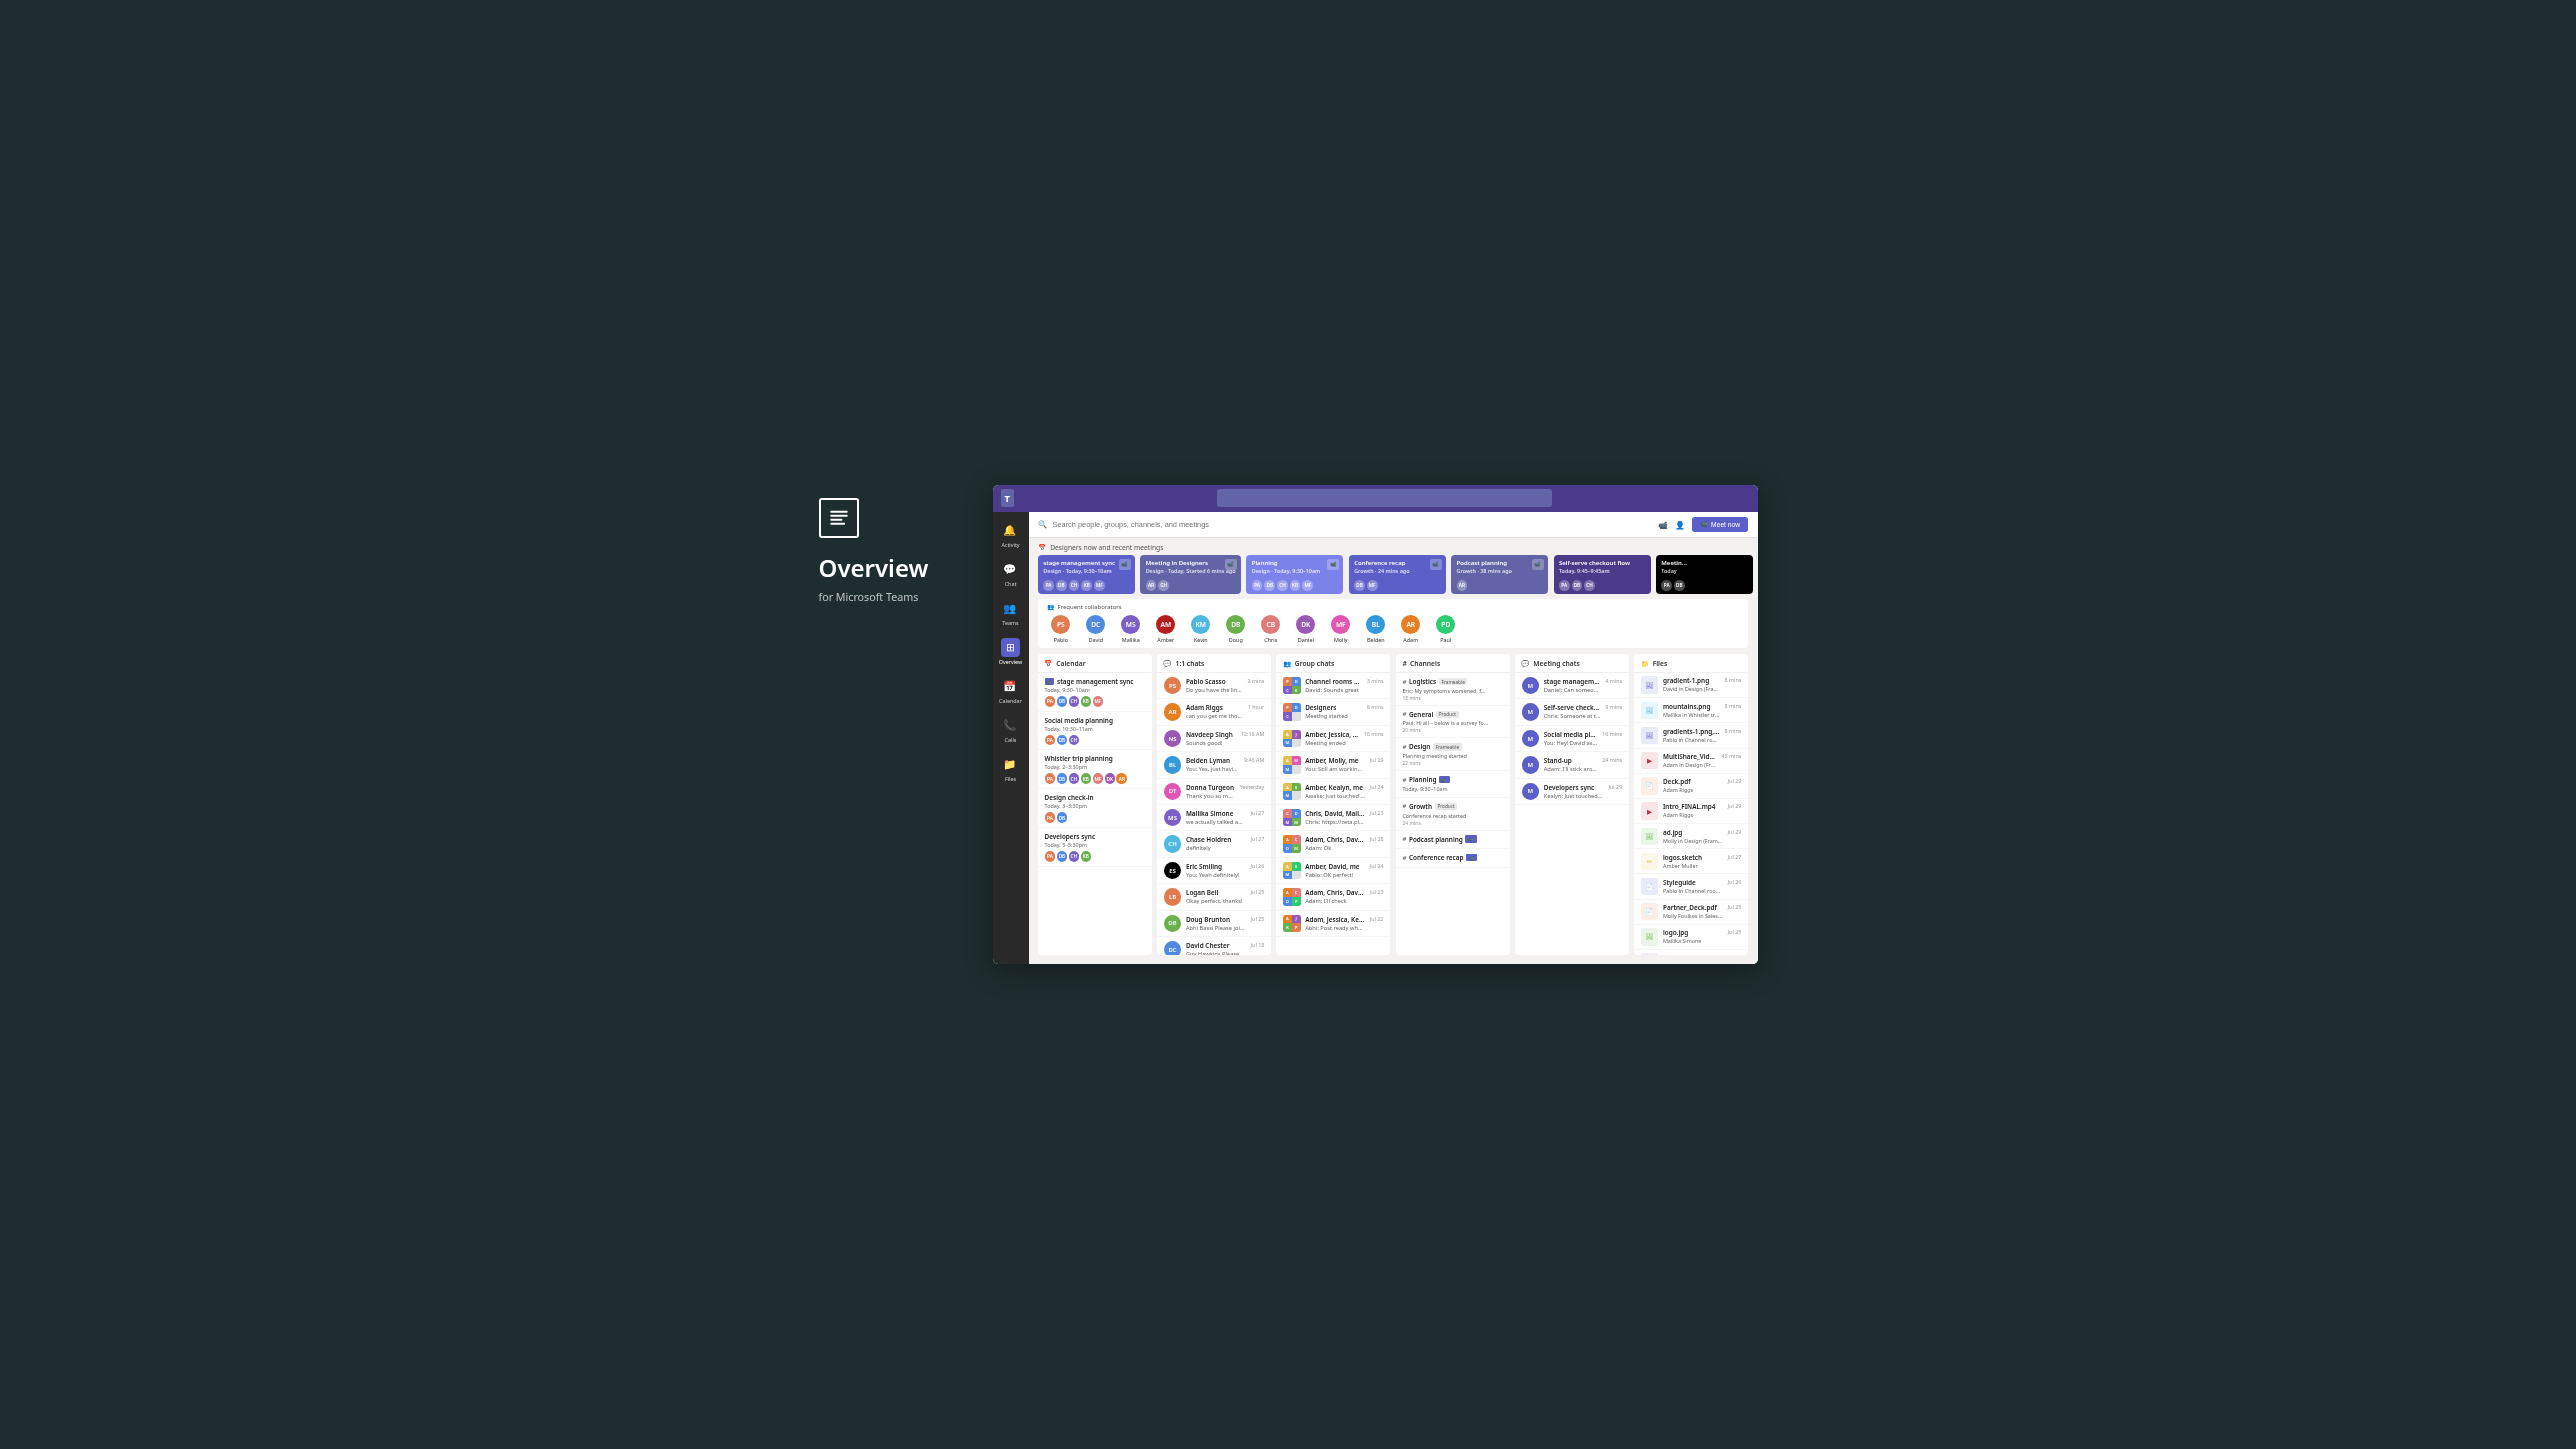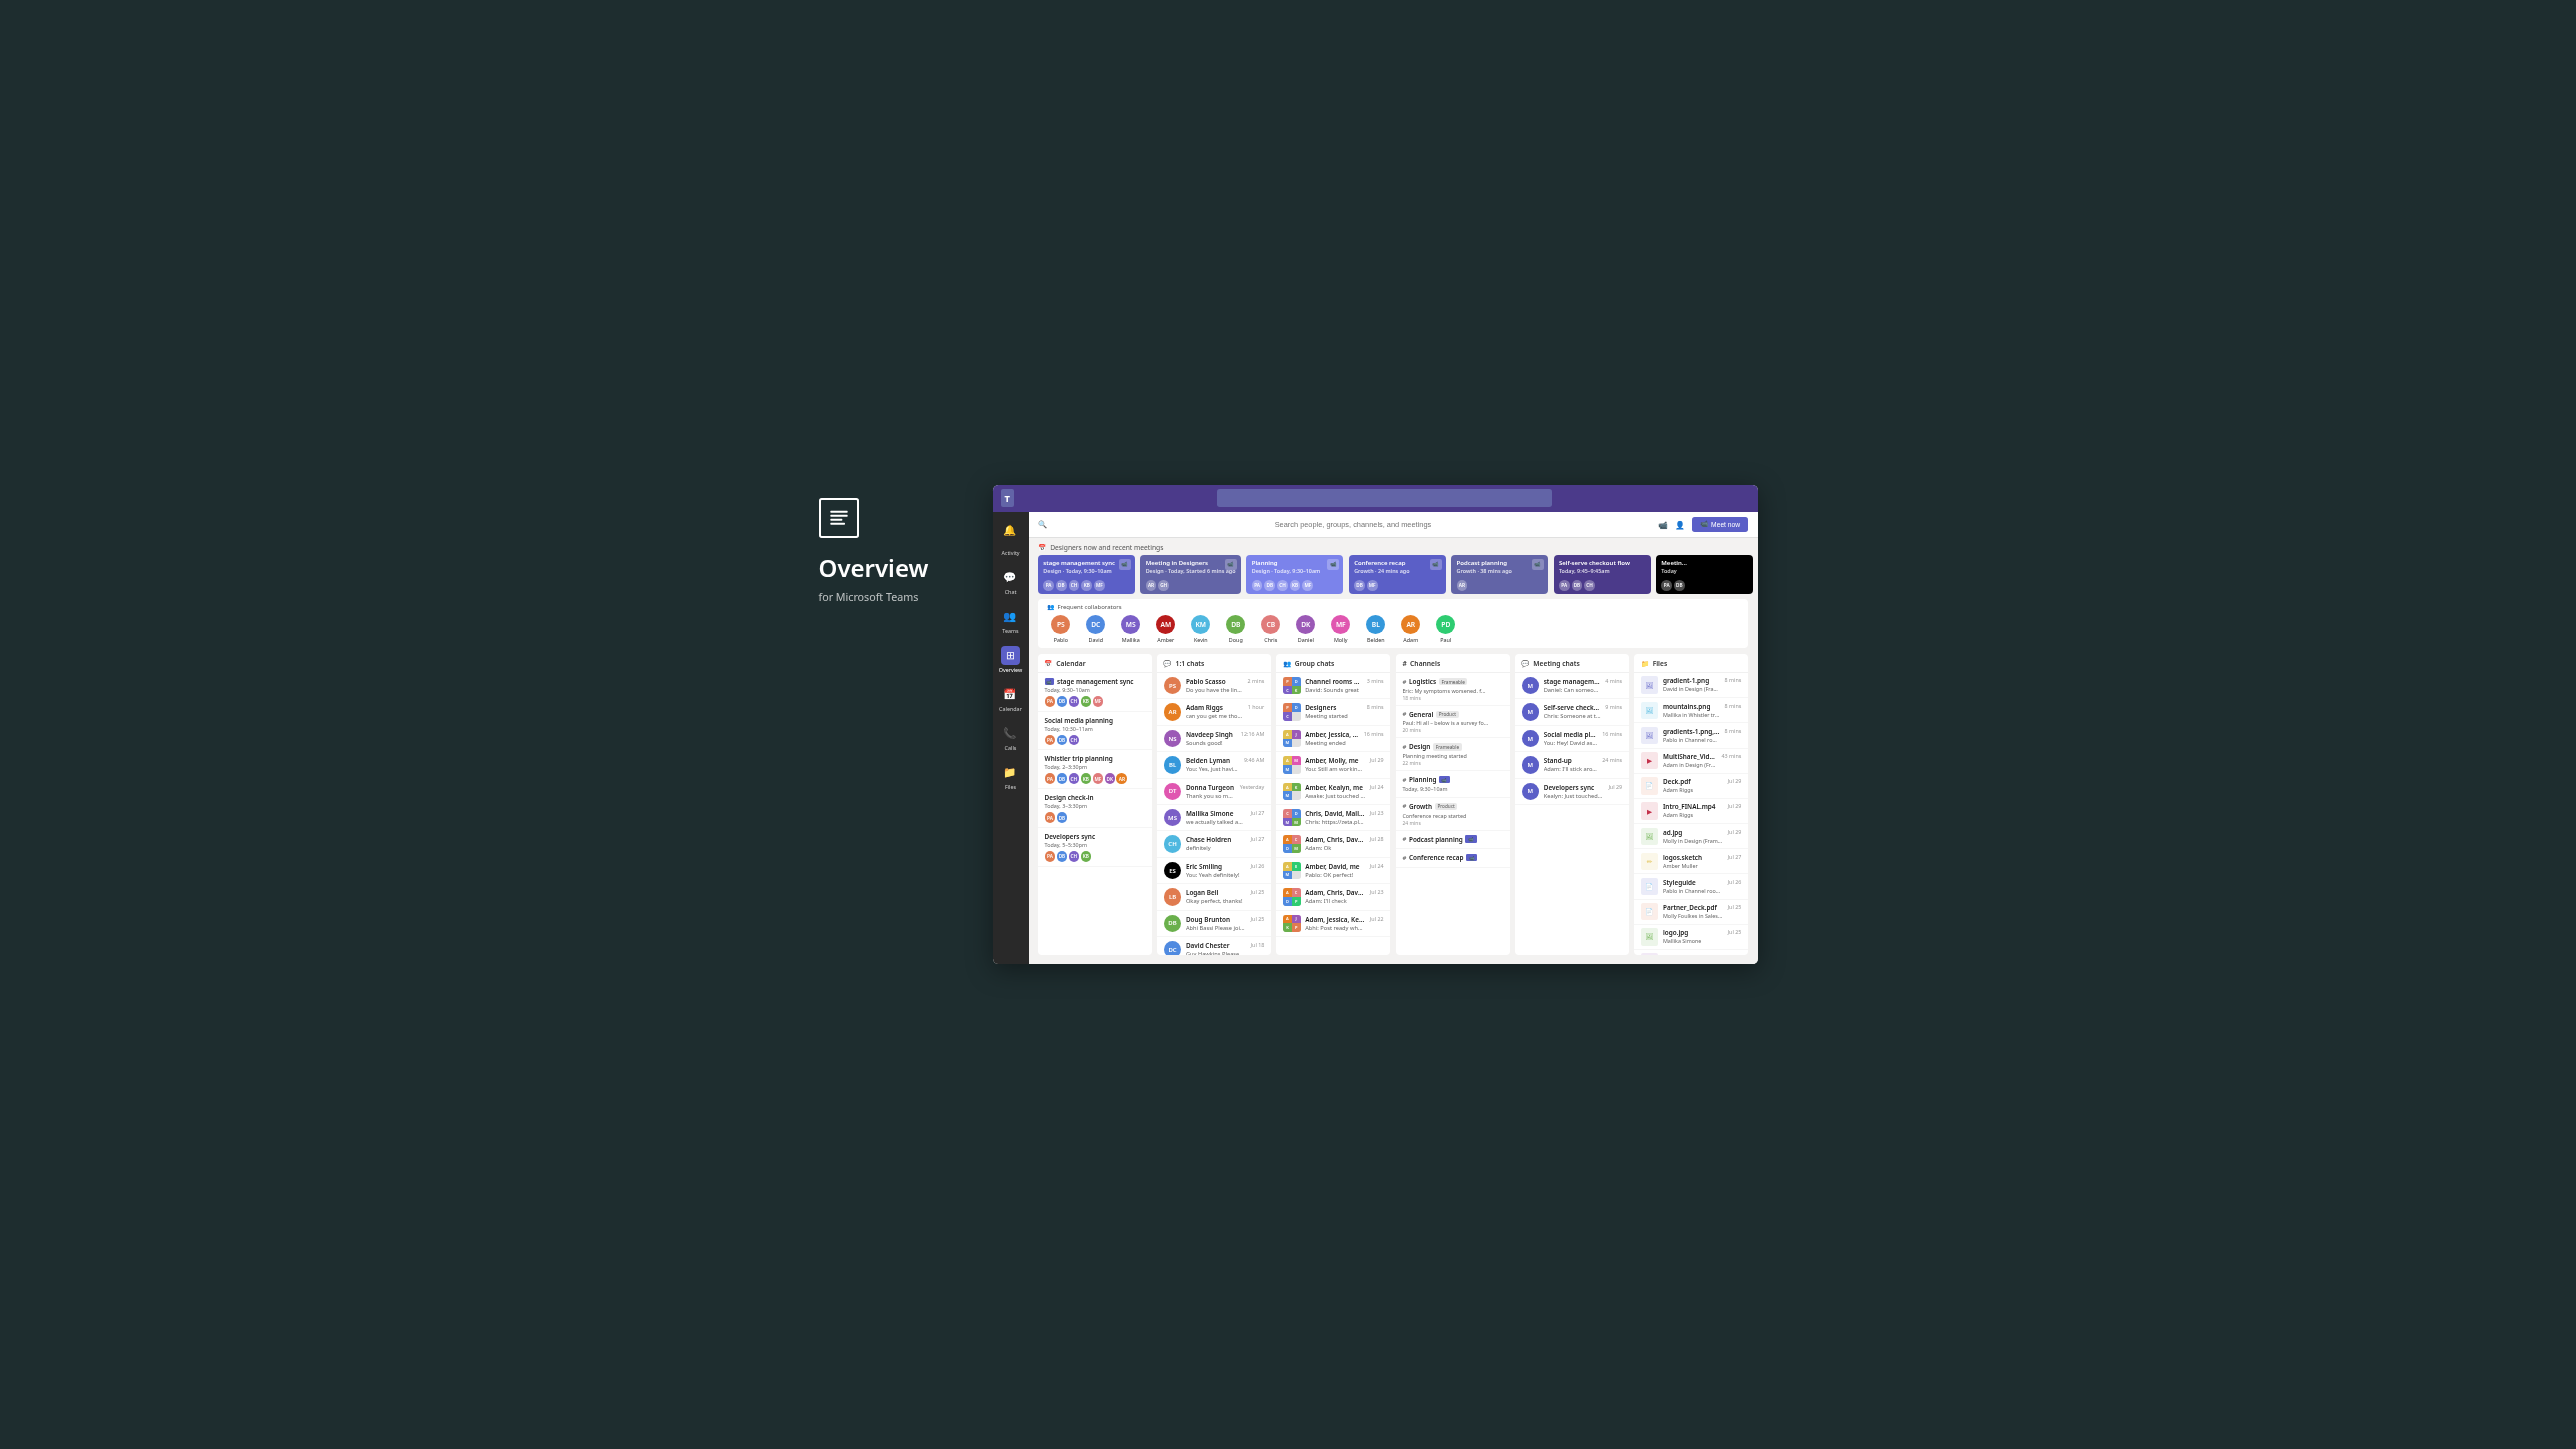--- a/index.html
+++ b/index.html
@@ -144,21 +144,20 @@
       align-items: center;
       gap: 5.4px;
       border-bottom: 0.7px solid #e0e0e0;
     }
     .main-search-bar input {
       border: none;
       outline: none;
       font-size: 7.4px;
       color: #555;
       flex: 1;
-      text-align: center;
     }
     .main-search-right {
       display: flex;
       align-items: center;
       gap: 6.7px;
     }
     .meet-now-btn {
       background: #5b5fc7;
       color: white;
       border: none;
@@ -498,21 +497,21 @@
       <div class="search-bar">
         <input type="text" style="">
       </div>
     </div>
 
     <div class="app-body">
 
       <div class="left-nav">
         <div class="nav-item">
           <div class="nav-icon-wrap">🔔</div>
-          <span style="font-size:5.4px;margin-top:8px;">Activity</span>
+          <span style="font-size:5.4px;">Activity</span>
         </div>
         <div class="nav-item">
           <div class="nav-icon-wrap">💬</div>
           <span style="font-size:5.4px;">Chat</span>
         </div>
         <div class="nav-item">
           <div class="nav-icon-wrap">👥</div>
           <span style="font-size:5.4px;">Teams</span>
         </div>
         <div class="nav-item active">

